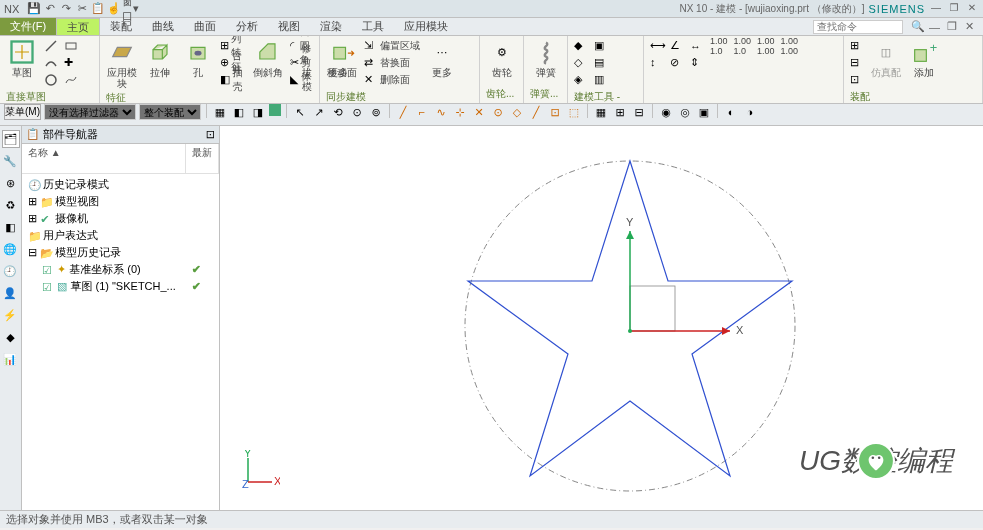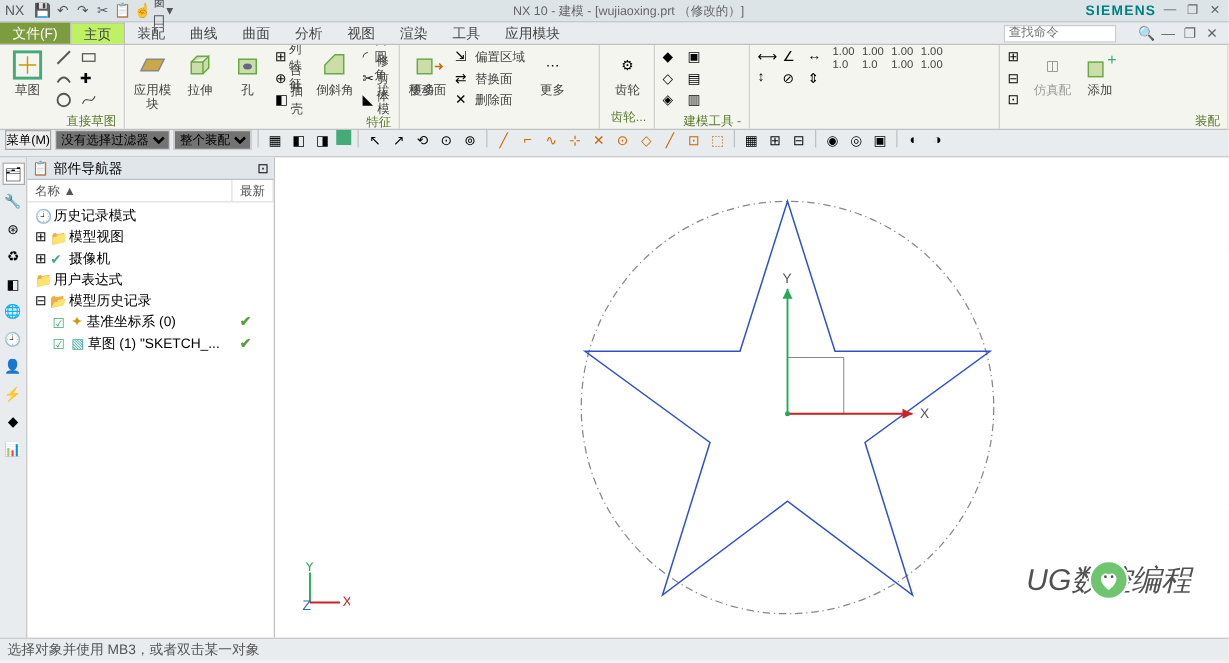--- a/index.html
+++ b/index.html
@@ -1,66 +1,66 @@
 <!DOCTYPE html>
 <html><head>
 <meta charset="utf-8">
 <style>
 *{margin:0;padding:0;box-sizing:border-box;font-family:"Microsoft YaHei",sans-serif;font-size:11px}
 body{width:983px;height:530px;background:#f0f0f0;overflow:hidden;position:relative}
 .titlebar{height:18px;background:#dce4e8;display:flex;align-items:center;padding:0 4px;gap:4px;border-bottom:1px solid #c0c0c0}
 .titlebar .nx{font-weight:normal;color:#555}
 .titlebar .qat{display:flex;gap:2px;margin-left:4px}
 .titlebar .qat span{width:14px;height:14px;display:flex;align-items:center;justify-content:center;color:#555}
-.titlebar .title{flex:1;text-align:center;color:#666;font-size:10px}
-.titlebar .brand{color:#008080;font-weight:bold;letter-spacing:1px;font-size:11px}
+.titlebar .title{flex:1;text-align:right;color:#666;font-size:10px}
+.titlebar .brand{color:#008080;font-weight:normal;letter-spacing:1px;font-size:11px}
 .titlebar .winbtns{display:flex;gap:4px}
 .titlebar .winbtns span{width:14px;height:14px;color:#666;font-size:10px;text-align:center}
 .menubar{height:18px;background:#e8ecef;display:flex;align-items:center;border-bottom:1px solid #c0c0c0}
 .menubar .tab{padding:0 10px;height:100%;display:flex;align-items:center;color:#444;cursor:pointer}
 .menubar .tab.file{background:#7d9b3f;color:#fff}
 .menubar .tab.active{background:#bef264;border:1px solid #c0c0c0;border-bottom:none}
-.menubar .search{margin-left:auto;margin-right:18px}
+.menubar .search{margin-left:auto;margin-right:8px}
 .menubar .search input{width:90px;height:14px;border:1px solid #ccc;font-size:10px;padding:0 3px}
 .ribbon{height:68px;background:#f5f5f0;display:flex;border-bottom:1px solid #c0c0c0;overflow:hidden}
 .rgroup{border-right:1px solid #d0d0d0;padding:2px 6px;display:flex;flex-direction:column;gap:1px}
 .rgroup .items{display:flex;gap:6px;flex:1;align-items:flex-start}
-.rgroup .label{text-align:right;color:#5a7a2e;font-size:10px;padding-top:1px}
+.rgroup .label{text-align:left;color:#5a7a2e;font-size:10px;padding-top:1px}
 .rbig{display:flex;flex-direction:column;align-items:center;gap:1px;min-width:32px;cursor:pointer}
 .rbig .icn{width:28px;height:28px;display:flex;align-items:center;justify-content:center}
 .rbig .txt{font-size:10px;color:#444;text-align:center;line-height:11px}
 .rsmall{display:flex;align-items:center;gap:2px;height:16px;cursor:pointer}
 .rsmall .icn{width:14px;height:14px}
 .rsmall .txt{font-size:10px;color:#444}
 .rcol{display:flex;flex-direction:column;gap:1px}
 .icn svg{width:100%;height:100%}
 .toolbar{height:22px;background:#e8ecef;display:flex;align-items:flex-start;gap:3px;padding:0 4px;border-bottom:1px solid #c0c0c0}
 .toolbar select{height:16px;font-size:10px;border:1px solid #ccc;background:#737373}
 .toolbar .sep{width:1px;height:14px;background:#c0c0c0;margin:0 2px}
 .toolbar .tb{width:16px;height:16px;display:flex;align-items:center;justify-content:center;cursor:pointer}
 .main{display:flex;height:384px}
 .palette{width:22px;background:#e8ecef;border-right:1px solid #c0c0c0;display:flex;flex-direction:column;align-items:center;gap:4px;padding-top:4px}
 .palette .pbtn{width:18px;height:18px;cursor:pointer;display:flex;align-items:center;justify-content:center}
 .navpanel{width:198px;background:#fff;border-right:1px solid #c0c0c0;display:flex;flex-direction:column}
 .navhdr{height:18px;background:#e0e6ea;display:flex;align-items:center;padding:0 4px;border-bottom:1px solid #c0c0c0}
 .navhdr .icn{width:14px;height:14px;margin-right:3px}
-.navcols{height:18px;display:flex;border-bottom:1px solid #e0e0e0}
+.navcols{height:30px;display:flex;border-bottom:1px solid #e0e0e0}
 .navcols div{padding:2px 6px;font-size:10px;color:#555;border-right:1px solid #e0e0e0}
 .navcols div:first-child{flex:1}
 .tree{flex:1;padding:2px 0;overflow:auto}
 .trow{display:flex;align-items:center;height:17px;padding-left:6px;gap:3px;cursor:pointer}
 .trow .ticn{width:12px;height:12px}
 .trow .chk{color:#5a9e3f;font-weight:bold;margin-left:auto;margin-right:18px}
 .trow.l1{padding-left:20px}
 .viewport{flex:1;background:#fff;position:relative}
 .viewport svg{position:absolute;inset:0;width:100%;height:100%}
 .triad{position:absolute;left:20px;bottom:20px;width:40px;height:40px}
 .statusbar{height:18px;background:#e8ecef;border-top:1px solid #c0c0c0;display:flex;align-items:center;padding:0 6px;font-size:10px;color:#555}
 .watermark{position:absolute;right:30px;bottom:30px;display:flex;align-items:center;gap:8px;opacity:.85}
-.watermark .txt{font-size:24px;color:#333;font-style:italic}
+.watermark .txt{font-size:28px;color:#333;font-style:italic}
 .ghosted{opacity:.5}
 </style>
 </head>
 <body>
 
 <div class="titlebar">
   <span class="nx">NX</span>
   <div class="qat">
     <span>💾</span>
     <span>↶</span>
@@ -237,29 +237,43 @@
         <div class="rsmall">
             <div class="icn">✕</div>
             <div class="txt">删除面</div>
           </div>
       </div>
       <div class="rbig">
           <div class="icn">⋯</div>
           <div class="txt">更多</div>
         </div>
     </div>
+    <div class="label">同步建模</div>
   </div>
   <div class="rgroup" style="width:44px">
     <div class="items">
         <div class="rbig">
           <div class="icn">⚙</div>
           <div class="txt">齿轮</div>
         </div>
       </div>
     <div class="label">齿轮...</div>
+  </div>
+  <div class="rgroup" style="width:44px">
+    <div class="items">
+        <div class="rbig">
+          <div class="icn">
+            <svg viewBox="0 0 24 24">
+              <path d="M12 4 C16 6 8 8 12 10 C16 12 8 14 12 16 C16 18 8 20 12 22" stroke="#888" fill="none" stroke-width="2"></path>
+            </svg>
+          </div>
+          <div class="txt">弹簧</div>
+        </div>
+      </div>
+    <div class="label">弹簧...</div>
   </div>
   <div class="rgroup" style="width:76px">
     <div class="items">
       <div class="rcol">
           <div class="rsmall">
             <div class="icn">◆</div>
           </div>
           <div class="rsmall">
             <div class="icn">◇</div>
           </div>

